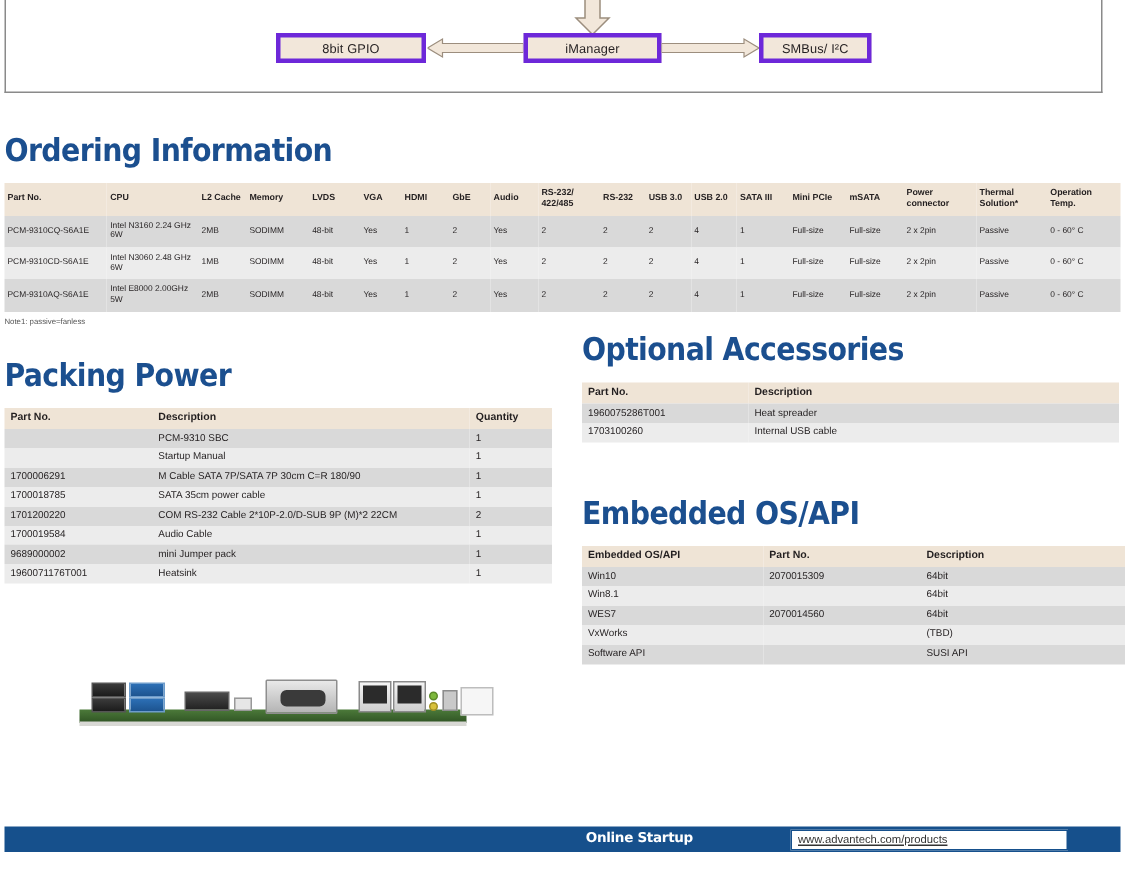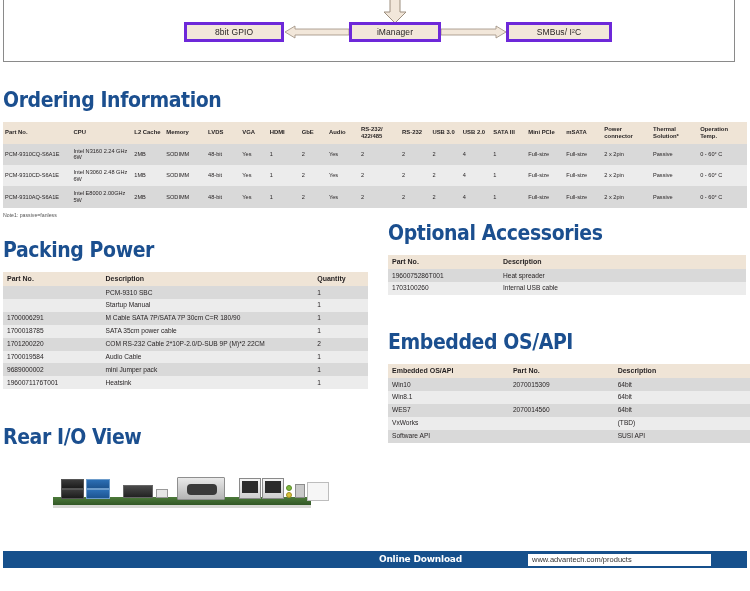--- a/index.html
+++ b/index.html
@@ -35,21 +35,21 @@
     font-size: 8.5px;
     color: #231f20;
     display: flex;
     align-items: center;
     justify-content: center;
     box-sizing: border-box;
     letter-spacing: .1px;
   }
   .blk-gpio  { left: 180px; top: 22px; width: 100px; height: 20px; }
   .blk-imgr  { left: 345px; top: 22px; width: 92px;  height: 20px; }
-  .blk-smbus { left: 502px; top: 22px; width: 106px;  height: 20px; }
+  .blk-smbus { left: 502px; top: 22px; width: 75px;  height: 20px; }
 
   .arrow-left  { position: absolute; left: 281px; top: 25px; width: 64px; height: 14px; }
   .arrow-right { position: absolute; left: 437px; top: 25px; width: 65px; height: 14px; }
   .arrow-down  { position: absolute; left: 378px; top: -2px; width: 26px; height: 26px; }
 
   
   h2.sec {
     color: #1b4f8f;
     font-size: 21px;
     font-weight: bold;
@@ -194,21 +194,21 @@
     top: 552.5px;
     width: 185px;
     height: 14px;
     background: #ffffff;
     border: 1px solid #16508c;
     box-sizing: border-box;
     display: flex;
     align-items: center;
     padding-left: 4px;
   }
-  #footer-url-box span { font-size: 7.5px; color: #333; }
+  #footer-url-box span { font-size: 7.5px; color: #333; text-decoration: underline; }
 </style>
 </head>
 <body>
 
 <div class="diagram-box">
 
   <svg class="arrow-down" viewBox="0 0 26 26">
     <polygon points="8,0 18,0 18,14 24,14 13,25 2,14 8,14" fill="#f2e7da" stroke="#9c8e7e" stroke-width="1"></polygon>
   </svg>
 
@@ -443,21 +443,20 @@
         <tr class="odd">
           <td>Software API</td>
           <td></td>
           <td>SUSI API</td>
         </tr>
       </tbody>
   </table>
 </div>
 
 <div class="region" id="rear-region">
-  <h2 class="sec">Rear I/O View</h2>
 
   <div class="board-wrap">
     <div class="pcb"></div>
     <div class="pcb-edge"></div>
 
     <div class="io usb2" style="left:8px; top:8px; width:23px; height:10px;"></div>
     <div class="io usb2" style="left:8px; top:18px; width:23px; height:10px;"></div>
 
     <div class="io usb3" style="left:33px; top:8px; width:24px; height:10px;"></div>
     <div class="io usb3" style="left:33px; top:18px; width:24px; height:10px;"></div>
@@ -480,16 +479,16 @@
     <div class="io audio-jack" style="left:233px; top:14px; width:6px; height:6px; background:#7db83c; border:1px solid #5c8a2a;"></div>
     <div class="io audio-jack" style="left:233px; top:21px; width:6px; height:6px; background:#d8c13a; border:1px solid #a08f24;"></div>
 
     <div class="io" style="left:242px; top:13px; width:10px; height:14px; background:#c9c9c9; border:1px solid #8c8c8c;"></div>
 
     <div class="io white-box" style="left:254px; top:11px; width:22px; height:19px;"></div>
   </div>
 </div>
 
 <div id="footer-bar"></div>
-<div id="footer-label">Online Download</div>
+<div id="footer-label">Online Startup</div>
 <div id="footer-url-box">
   <span>www.advantech.com/products</span>
 </div>
 
 </body></html>

